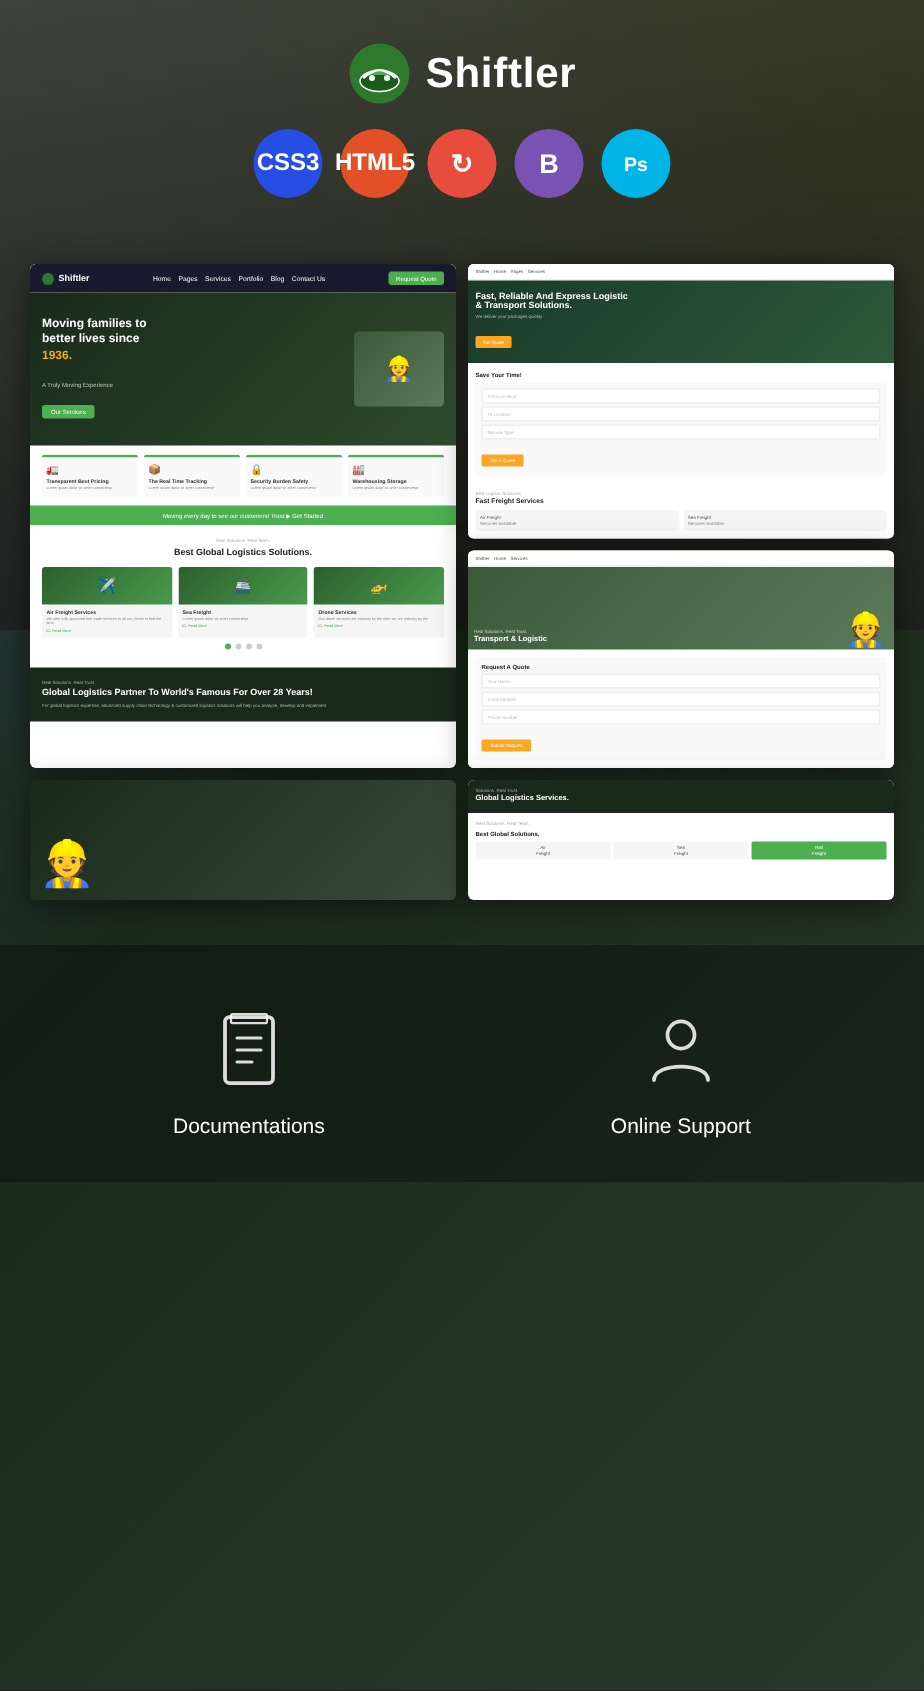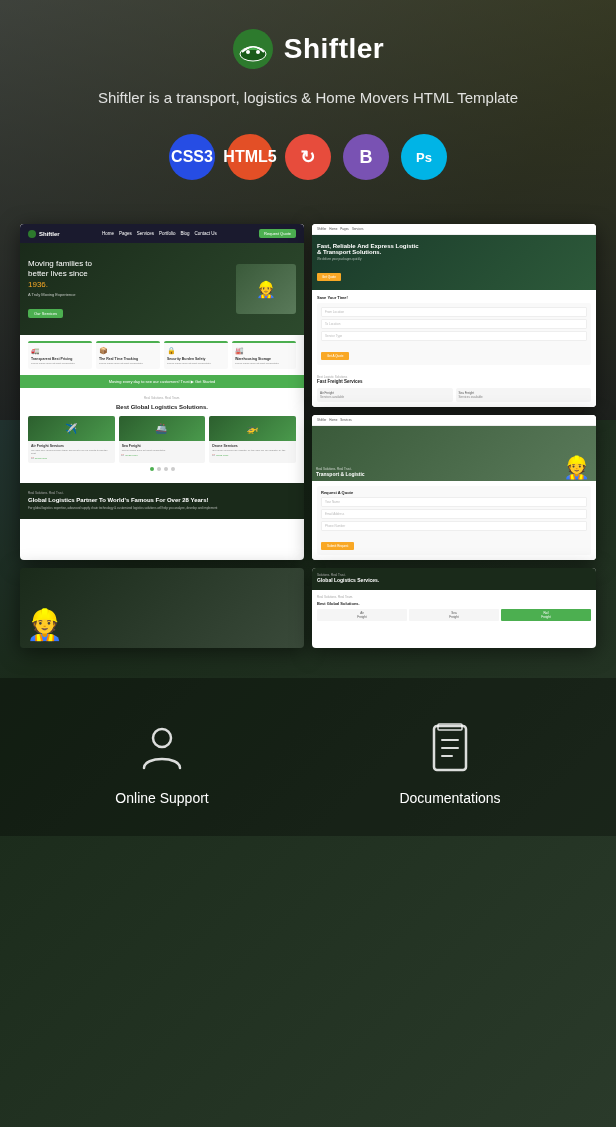--- a/index.html
+++ b/index.html
@@ -192,23 +192,23 @@
       align-items: center;
     }
 
     .site-hero-content {
       flex: 1;
     }
 
     .site-hero h2 {
       color: #fff;
       font-size: 8px;
-      font-weight: 400;
+      font-weight: 700;
       line-height: 1.3;
-      margin-bottom: 2px;
+      margin-bottom: 12px;
     }
 
     .site-hero h2 span {
       color: #f9a825;
     }
 
     .site-hero p {
       color: rgba(255,255,255,0.7);
       font-size: 4px;
       margin-bottom: 4px;
@@ -542,21 +542,20 @@
         <ellipse cx="21" cy="26" rx="13" ry="7" fill="#1a5a1a" stroke="#fff" stroke-width="1"></ellipse>
         <path d="M10 24 Q21 14 32 24" stroke="#fff" stroke-width="2" fill="none"></path>
         <circle cx="16" cy="24" r="2" fill="#fff"></circle>
         <circle cx="26" cy="24" r="2" fill="#fff"></circle>
         <path d="M15 22 Q21 17 27 22" fill="#4caf50"></path>
       </svg>
       <span class="logo-text">Shiftler</span>
     </div>
 
 
-    <p class="subtitle">Shiftler is a transport, logistics &amp; Home Movers HTML Template</p>
 
     <div class="badges">
       <div class="badge badge-css">CSS3</div>
       <div class="badge badge-html">HTML5</div>
       <div class="badge badge-refresh">↻</div>
       <div class="badge badge-bootstrap">
           <strong>B</strong>
         </div>
       <div class="badge badge-ps">Ps</div>
     </div>
@@ -747,37 +746,37 @@
         </div>
       </div>
     </div>
   </div>
 
   <div class="bottom-features">
 
     <div class="feature-item">
       <div class="feature-icon-wrap">
         <svg class="icon-svg" viewBox="0 0 52 52">
+          <rect x="10" y="4" width="32" height="44" rx="3" stroke="rgba(255,255,255,0.85)" stroke-width="2.5" fill="none"></rect>
+          <line x1="18" y1="18" x2="34" y2="18" stroke="rgba(255,255,255,0.85)" stroke-width="2" stroke-linecap="round"></line>
+          <line x1="18" y1="26" x2="34" y2="26" stroke="rgba(255,255,255,0.85)" stroke-width="2" stroke-linecap="round"></line>
+          <line x1="18" y1="34" x2="28" y2="34" stroke="rgba(255,255,255,0.85)" stroke-width="2" stroke-linecap="round"></line>
+
+          <rect x="14" y="2" width="24" height="6" rx="1" stroke="rgba(255,255,255,0.85)" stroke-width="1.5" fill="none"></rect>
+        </svg>
+      </div>
+      <span class="feature-label">Documentations</span>
+    </div>
+
+    <div class="feature-item">
+      <div class="feature-icon-wrap">
+        <svg class="icon-svg" viewBox="0 0 52 52">
           <circle cx="26" cy="16" r="9" stroke="rgba(255,255,255,0.85)" stroke-width="2.5" fill="none"></circle>
           <path d="M8 46 C8 34 44 34 44 46" stroke="rgba(255,255,255,0.85)" stroke-width="2.5" fill="none" stroke-linecap="round"></path>
         </svg>
       </div>
       <span class="feature-label">Online Support</span>
     </div>
 
-    <div class="feature-item">
-      <div class="feature-icon-wrap">
-        <svg class="icon-svg" viewBox="0 0 52 52">
-          <rect x="10" y="4" width="32" height="44" rx="3" stroke="rgba(255,255,255,0.85)" stroke-width="2.5" fill="none"></rect>
-          <line x1="18" y1="18" x2="34" y2="18" stroke="rgba(255,255,255,0.85)" stroke-width="2" stroke-linecap="round"></line>
-          <line x1="18" y1="26" x2="34" y2="26" stroke="rgba(255,255,255,0.85)" stroke-width="2" stroke-linecap="round"></line>
-          <line x1="18" y1="34" x2="28" y2="34" stroke="rgba(255,255,255,0.85)" stroke-width="2" stroke-linecap="round"></line>
-
-          <rect x="14" y="2" width="24" height="6" rx="1" stroke="rgba(255,255,255,0.85)" stroke-width="1.5" fill="none"></rect>
-        </svg>
-      </div>
-      <span class="feature-label">Documentations</span>
-    </div>
-
 
   </div>
 
 </div>
 
 </body></html>

